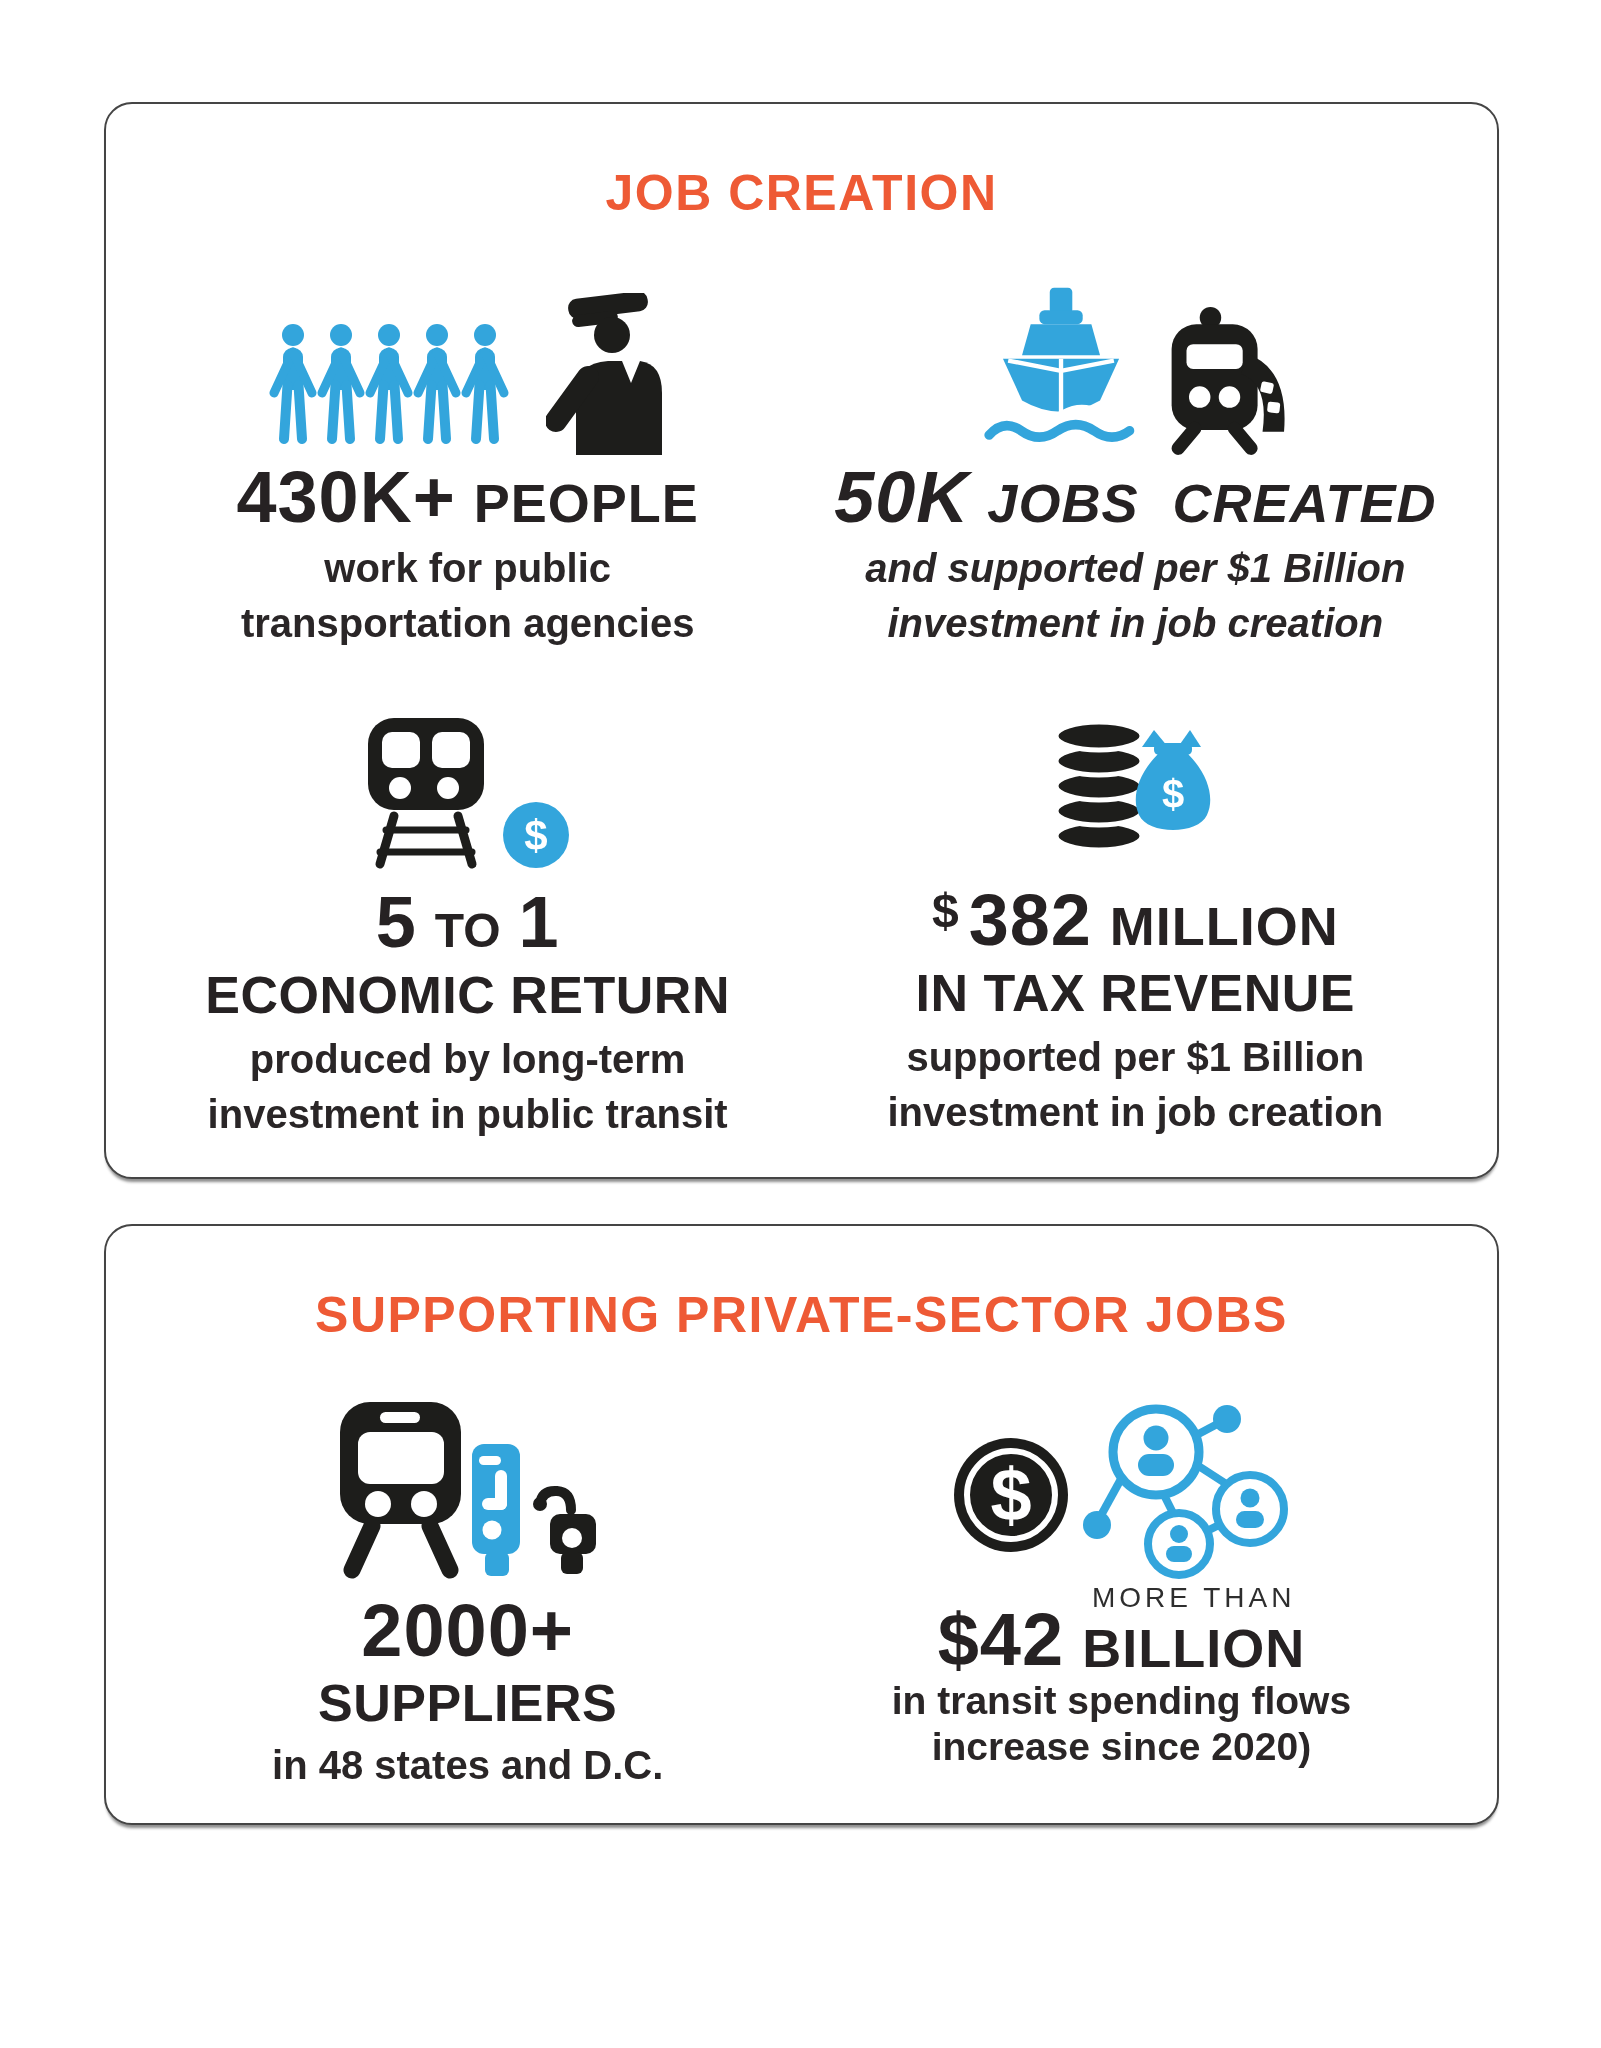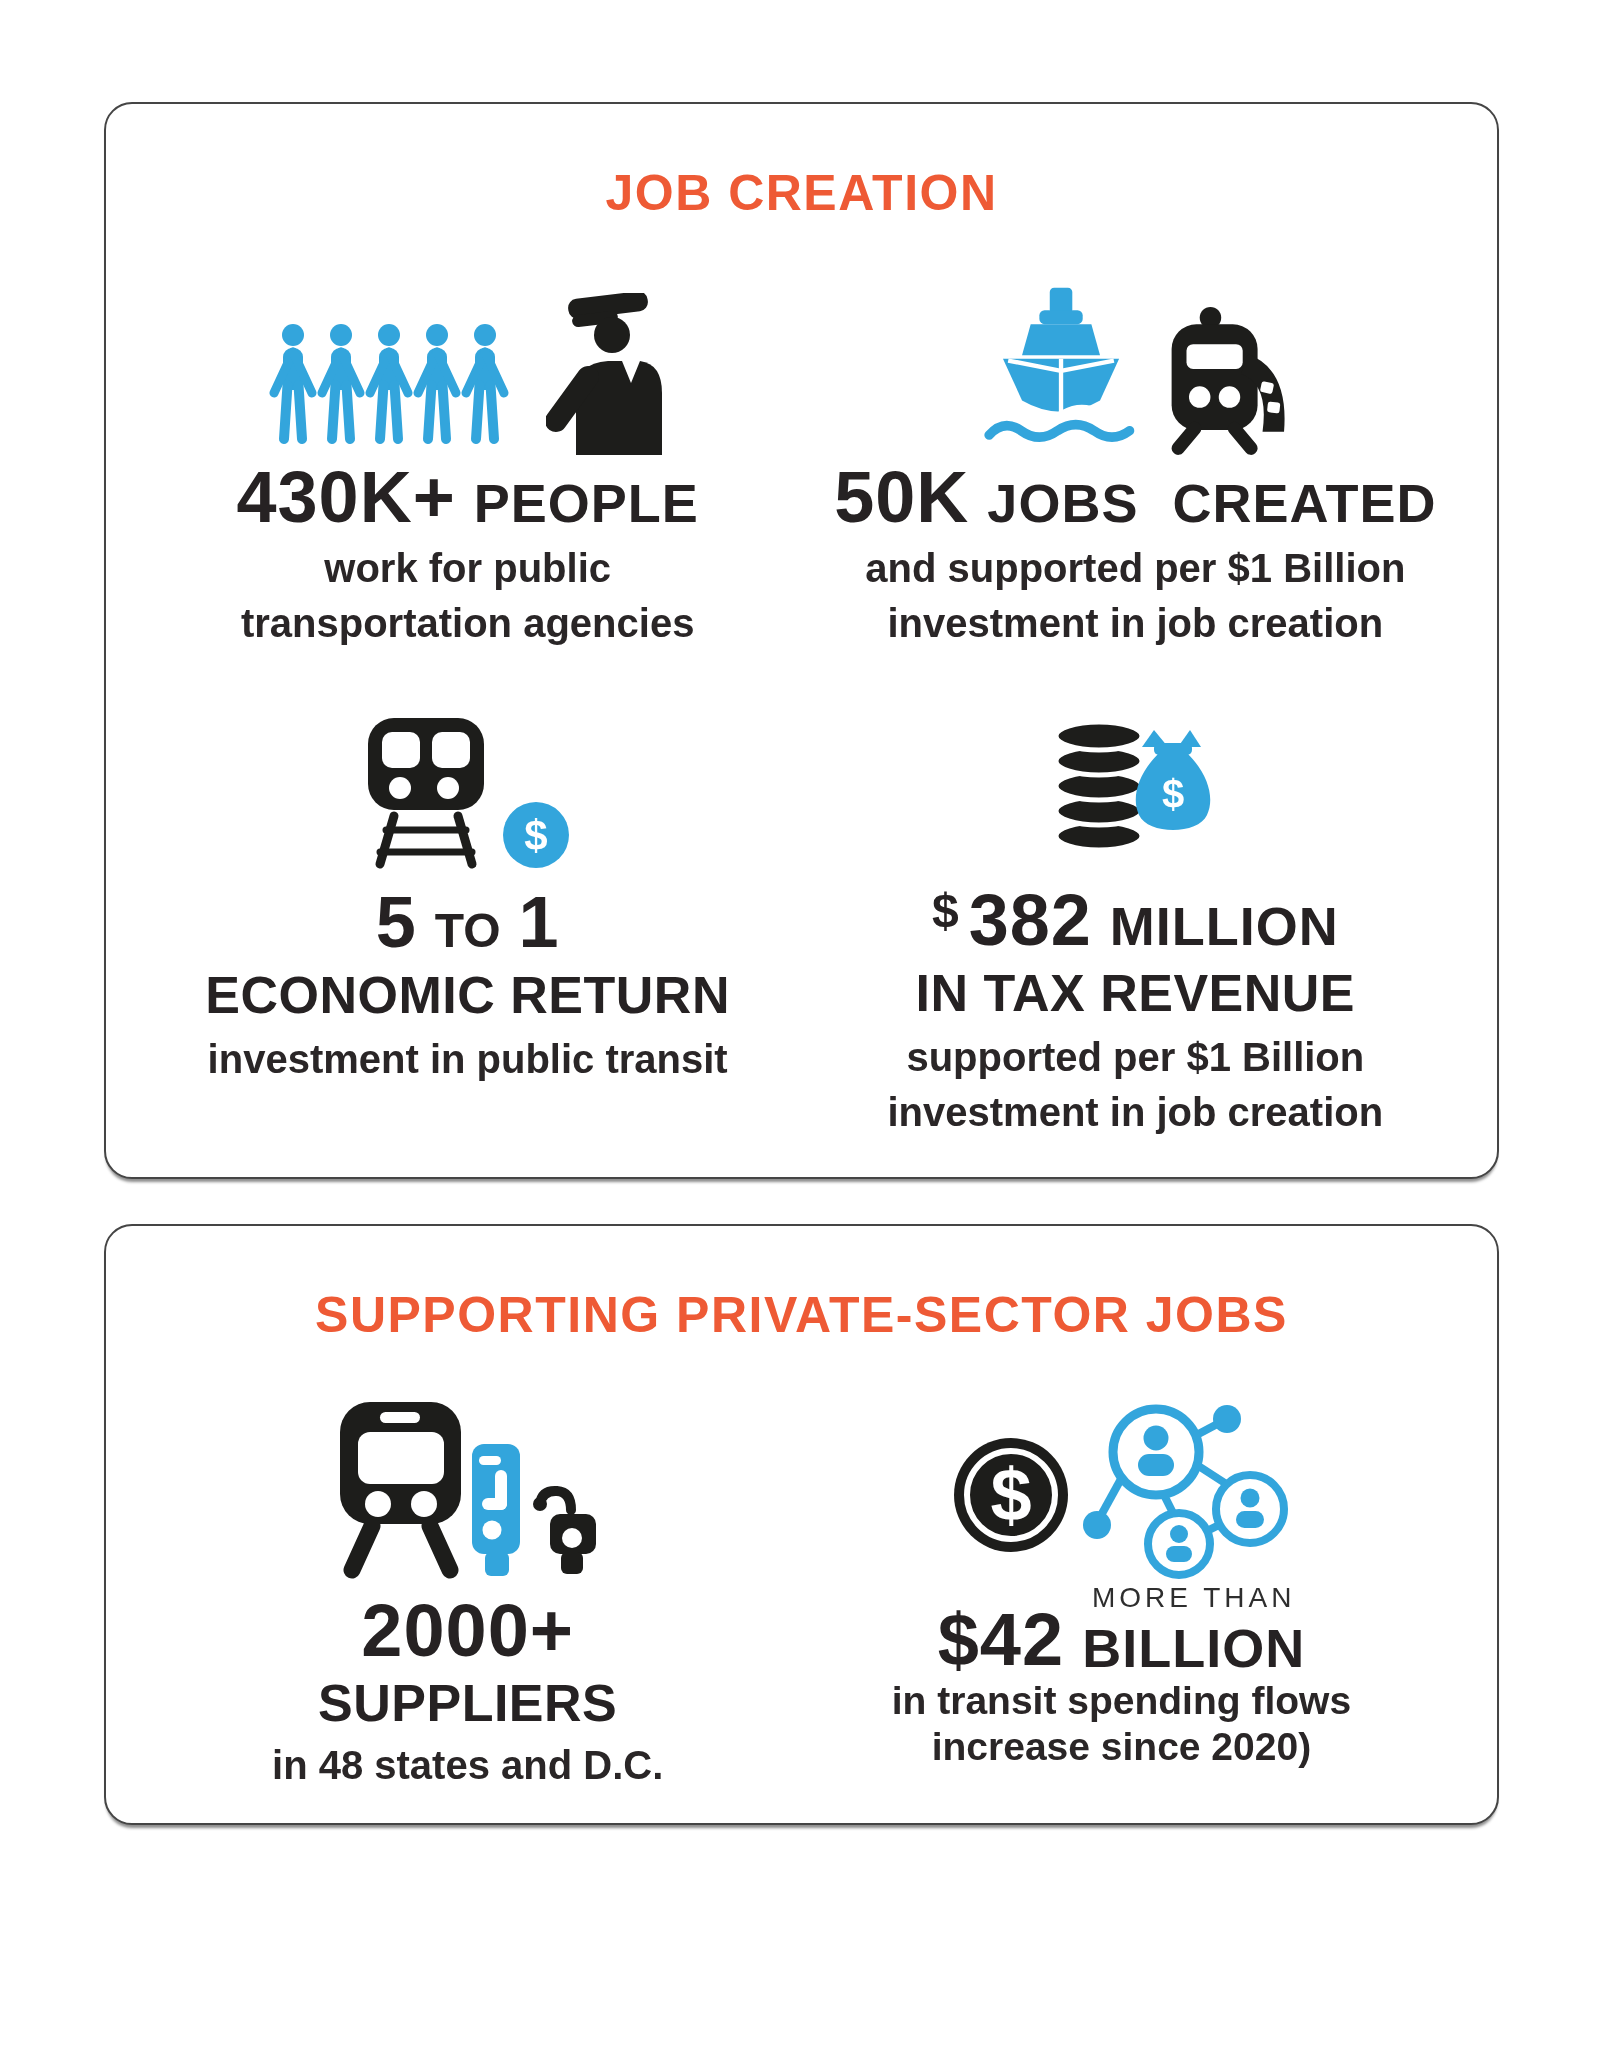--- a/index.html
+++ b/index.html
@@ -30,21 +30,21 @@
   .big{font-size:72px;font-weight:700;letter-spacing:1px;}
   .lbl{font-size:54px;font-weight:700;letter-spacing:1px;word-spacing:18px;}
   .mid{font-size:48px;font-weight:700;}
   .cur{font-size:48px;font-weight:700;position:relative;top:-18px;margin-right:-8px;}
   .sub{font-size:52px;font-weight:700;letter-spacing:.5px;line-height:1.12;margin-top:8px;}
   .body{font-size:40px;font-weight:700;line-height:55px;margin-top:8px;color:#2a2627;}
 
   
   #s-people{left:0;top:183px;width:52%;}
   #s-people .icons{height:168px;gap:24px;}
-  #s-jobs{left:48%;top:183px;width:52%;}
+  #s-jobs{left:48%;top:183px;width:52%;font-style:italic;}
   #s-jobs .icons{height:168px;gap:18px;}
   #s-return{left:0;top:601px;width:52%;}
   #s-return .icons{height:165px;}
   #s-return .headline{margin-top:16px;}
   #s-tax{left:48%;top:599px;width:52%;}
   #s-tax .icons{height:167px;}
   #s-tax .headline{margin-top:14px;}
 
   
   #s-suppliers{left:0;top:170px;width:52%;}
@@ -169,20 +169,21 @@
         </g>
       </svg>
     </div>
     <div class="headline">
       <span class="big">5</span>
       <span class="mid">TO</span>
       <span class="big">1</span>
     </div>
     <div class="sub">ECONOMIC RETURN</div>
     <div class="body">
+      <div>produced by long-term</div>
       <div>investment in public transit</div>
     </div>
   </div>
 
   <div class="stat" id="s-tax">
     <div class="icons">
       <svg width="162" height="164" viewBox="0 0 162 164">
         <ellipse class="bk" cx="45" cy="130" rx="43" ry="14" stroke="#fff" stroke-width="5"></ellipse>
         <ellipse class="bk" cx="45" cy="105" rx="43" ry="14" stroke="#fff" stroke-width="5"></ellipse>
         <ellipse class="bk" cx="45" cy="80" rx="43" ry="14" stroke="#fff" stroke-width="5"></ellipse>

